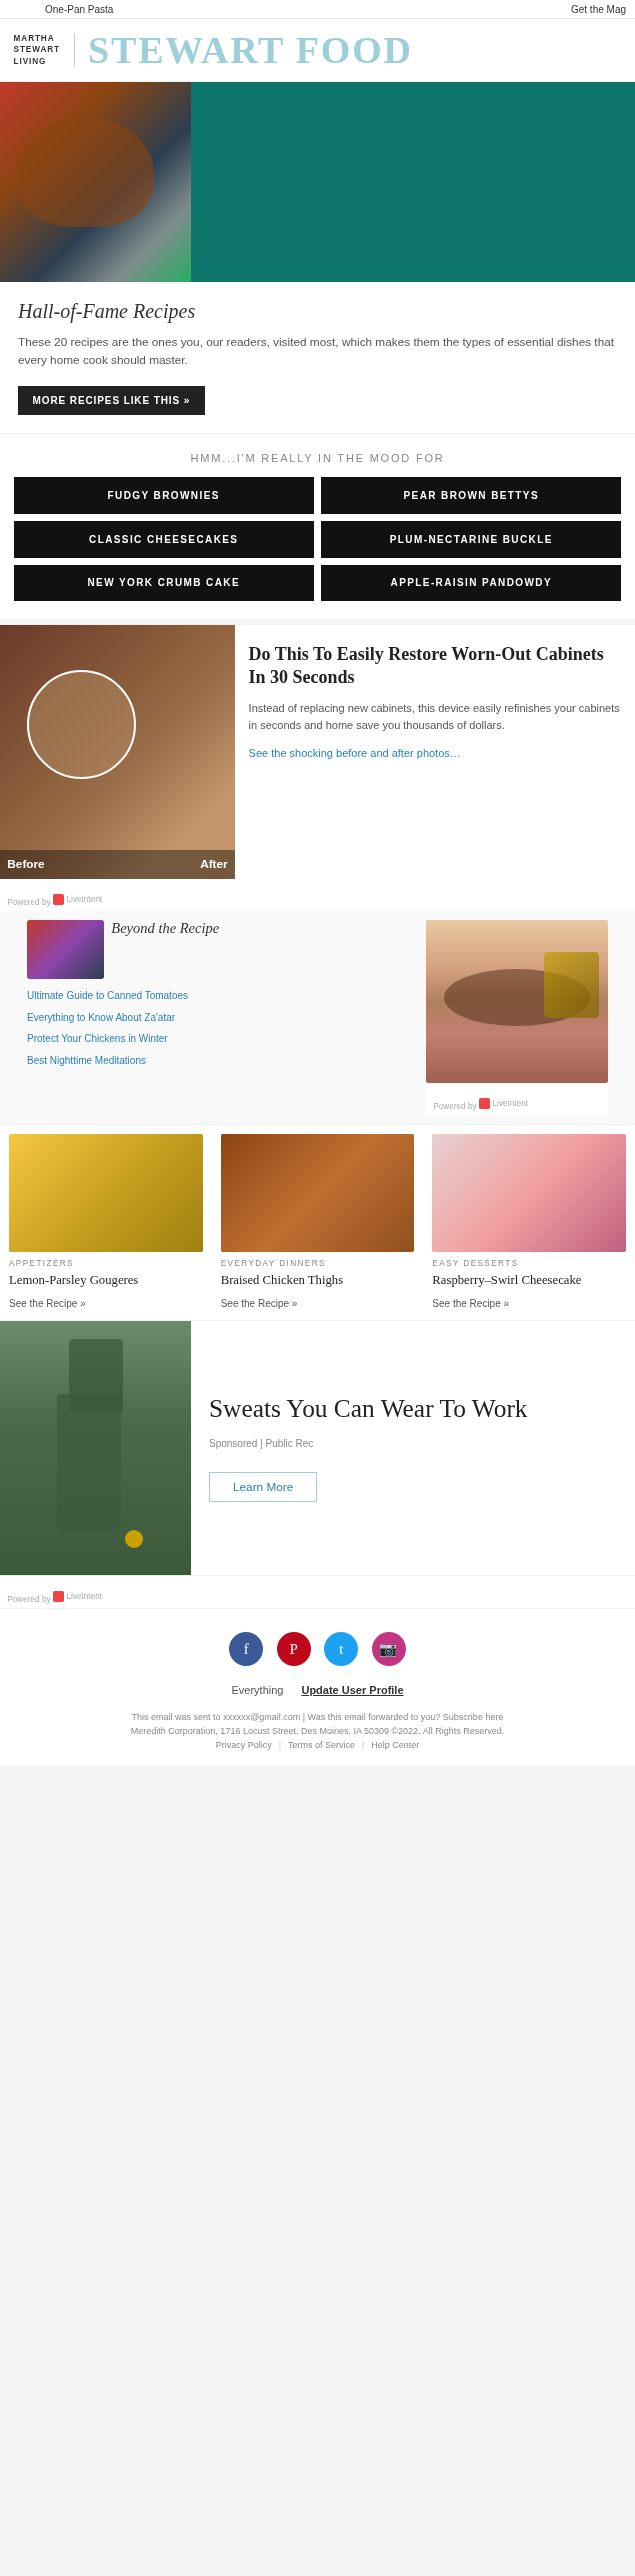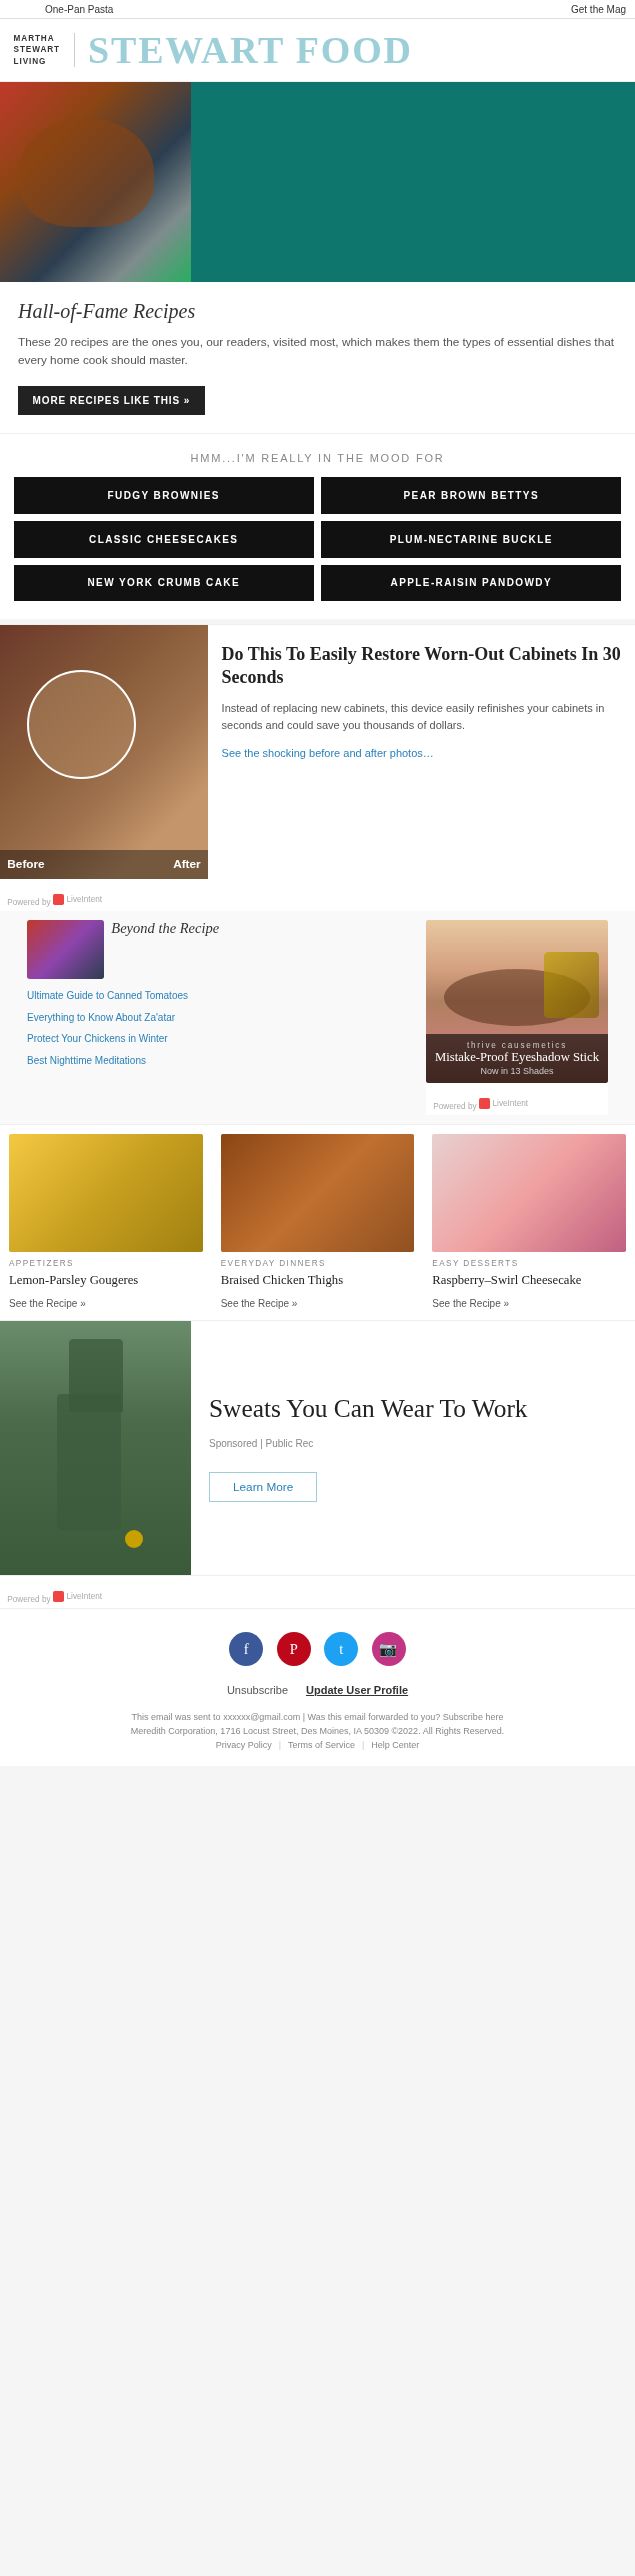--- a/index.html
+++ b/index.html
@@ -146,21 +146,21 @@
     }
 
     
     .cabinet-ad {
       display: flex;
       background: #fff;
       border-top: 0.9px solid #eee;
       margin-top: 4.5px;
     }
     .cabinet-img {
-      width: 208px;
+      width: 235px;
       min-height: 227px;
       background: linear-gradient(to right, #8B4513, #A0522D);
       position: relative;
       overflow: hidden;
     }
     .cabinet-img-inner {
       width: 100%;
       height: 100%;
       background: linear-gradient(135deg, #6B3A2A 0%, #8B5E3C 40%, #A0724E 60%, #C4956A 80%);
       display: flex;
@@ -523,21 +523,21 @@
     <div class="cabinet-img-inner">
       <div class="cabinet-circle"></div>
       <div class="cabinet-before-after">
         <span class="cabinet-label">Before</span>
         <span class="cabinet-label">After</span>
       </div>
     </div>
   </div>
   <div class="cabinet-content">
     <div class="cabinet-title">Do This To Easily Restore Worn-Out Cabinets In 30 Seconds</div>
-    <div class="cabinet-desc">Instead of replacing new cabinets, this device easily refinishes your cabinets in seconds and could save you thousands of dollars.</div>
+    <div class="cabinet-desc">Instead of replacing new cabinets, this device easily refinishes your cabinets in seconds and home save you thousands of dollars.</div>
     <a class="cabinet-link">See the shocking before and after photos…</a>
   </div>
 </div>
 <div class="powered-by">
   <span>Powered by</span>
   <span class="powered-logo">
     <span class="liveintent-icon"></span>
     <span>LiveIntent</span>
   </span>
 </div>
@@ -559,25 +559,20 @@
     </ul>
   </div>
 
   <div class="ad-col-right">
     <div class="ad-col-right-img">
 
       <div style="width:100%;height:100%;background:linear-gradient(to bottom,#e8c9a0 0%,#d4a080 30%,#b08060 50%,#c08070 70%,#a06050 100%);position:relative;">
         <div style="position:absolute;top:30%;left:10%;width:80%;height:35%;background:rgba(80,40,20,0.5);border-radius:50%;"></div>
         <div style="position:absolute;top:20%;right:5%;width:30%;height:40%;background:linear-gradient(135deg,#c0a000,#806000);border-radius:4.5px;opacity:0.7;"></div>
       </div>
-      <div class="eyeshadow-overlay">
-        <div class="eyeshadow-brand">thrive causemetics</div>
-        <div class="eyeshadow-title">Mistake-Proof Eyeshadow Stick</div>
-        <div class="eyeshadow-sub">Now in 13 Shades</div>
-      </div>
     </div>
     <div class="powered-by">
       <span>Powered by</span>
       <span class="powered-logo">
         <span class="liveintent-icon"></span>
         <span>LiveIntent</span>
       </span>
     </div>
   </div>
 </div>
@@ -628,21 +623,21 @@
 
 <div class="social-footer">
   <div class="social-icons">
     <div class="social-icon facebook">f</div>
     <div class="social-icon pinterest">P</div>
     <div class="social-icon twitter">t</div>
     <div class="social-icon instagram">📷</div>
   </div>
 
   <div class="footer-links">
-    <a class="footer-link">Unsubscribe</a>
+    <a class="footer-link">Everything</a>
     <a class="footer-link bold">Update User Profile</a>
   </div>
 
   <div class="footer-text">
     <span>This email was sent to xxxxxx@gmail.com  |  Was this email forwarded to you?</span>
     <a>Subscribe here</a>
     <br>
     <span>Meredith Corporation, 1716 Locust Street, Des Moines, IA 50309 ©2022. All Rights Reserved.</span>
     <br>
     <a>Privacy Policy</a>

